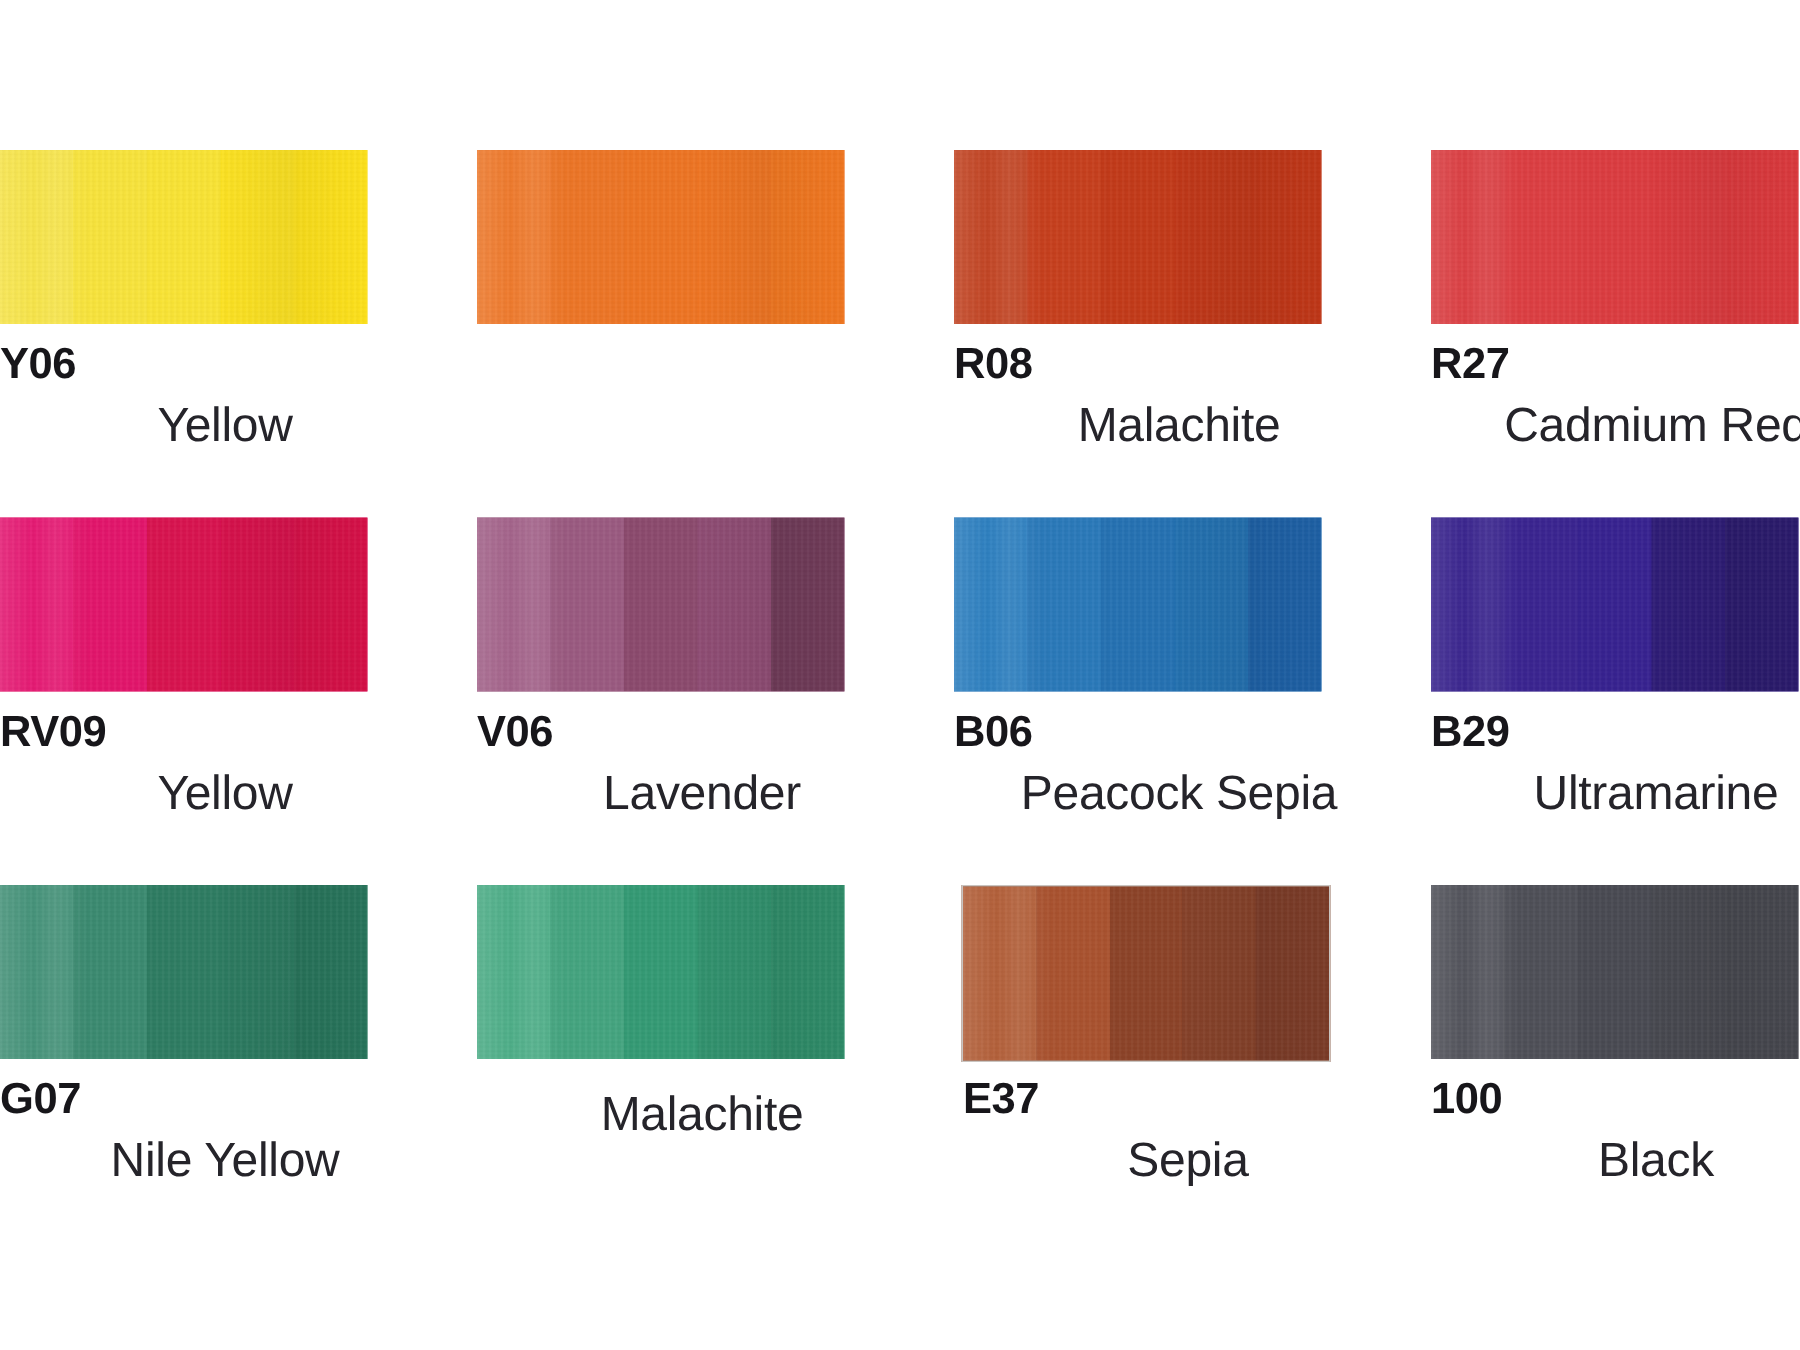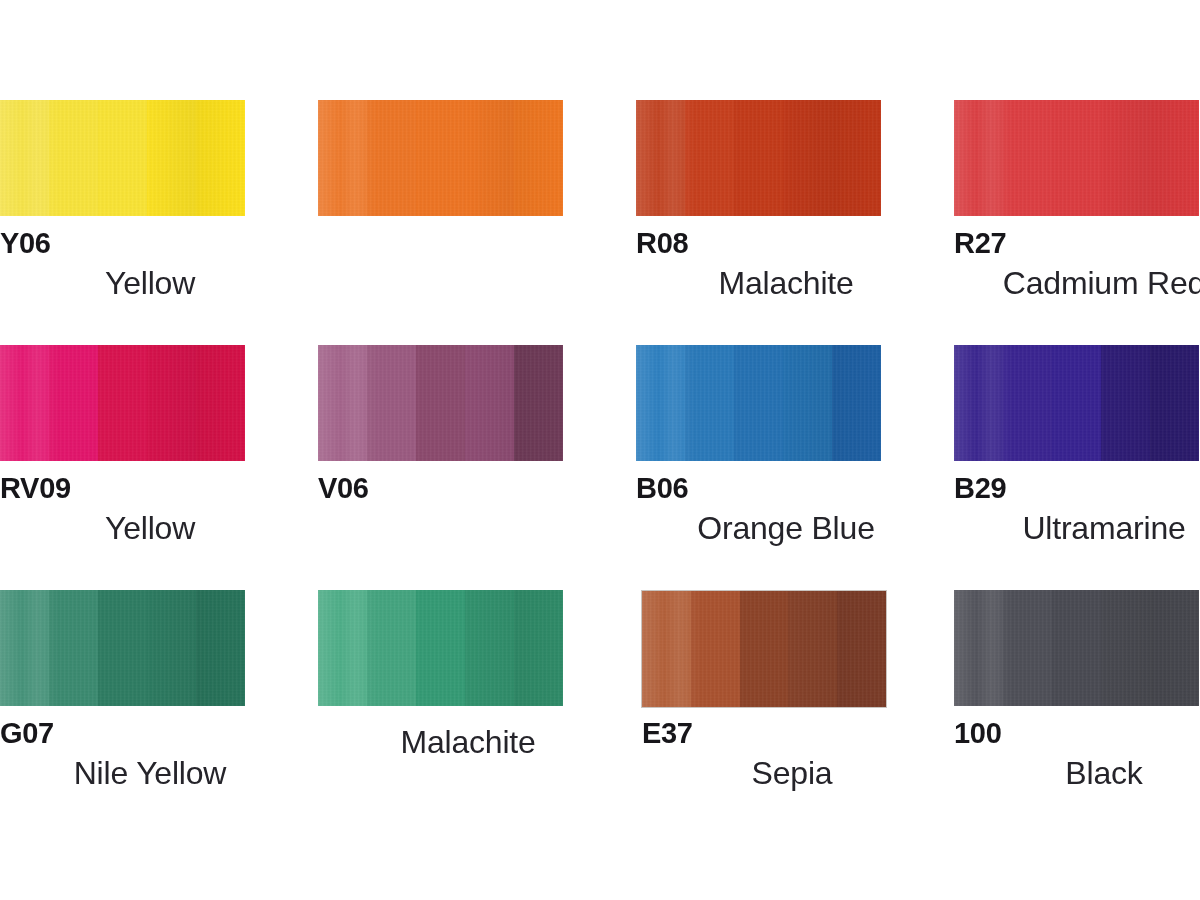--- a/index.html
+++ b/index.html
@@ -229,37 +229,38 @@
             <i style="background: rgb(154, 90, 128);"></i>
             <i style="background: rgb(139, 74, 109);"></i>
             <i style="background: rgb(142, 76, 115);"></i>
             <i style="background: rgb(110, 58, 87);"></i>
           </div>
           <div class="streaks"></div>
           <div class="grain"></div>
         </div>
         <div class="swatch-caption">
           <span class="color-code">V06</span>
+          <span class="color-name">Lavender</span>
         </div>
       </div>
       <div class="swatch-cell">
         <div class="swatch-chip" style="background: rgb(34, 113, 181);">
           <div class="bands">
             <i style="background: rgb(46, 128, 192);"></i>
             <i style="background: rgb(42, 121, 185);"></i>
             <i style="background: rgb(37, 113, 178);"></i>
             <i style="background: rgb(35, 112, 175);"></i>
             <i style="background: rgb(29, 95, 163);"></i>
           </div>
           <div class="streaks"></div>
           <div class="grain"></div>
         </div>
         <div class="swatch-caption">
           <span class="color-code">B06</span>
-          <span class="color-name">Orange Blue</span>
+          <span class="color-name">Peacock Sepia</span>
         </div>
       </div>
       <div class="swatch-cell">
         <div class="swatch-chip" style="background: rgb(56, 35, 140);">
           <div class="bands">
             <i style="background: rgb(59, 38, 143);"></i>
             <i style="background: rgb(58, 36, 144);"></i>
             <i style="background: rgb(55, 34, 144);"></i>
             <i style="background: rgb(46, 28, 118);"></i>
             <i style="background: rgb(42, 26, 107);"></i>

